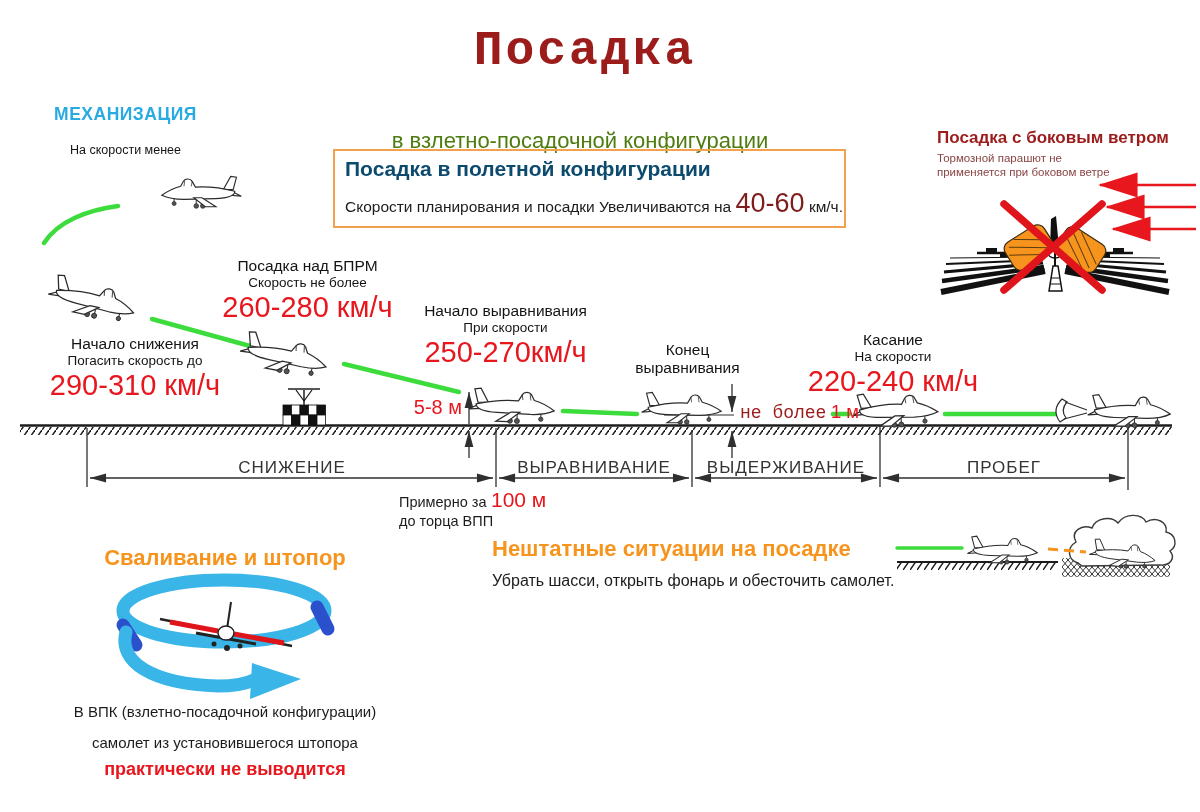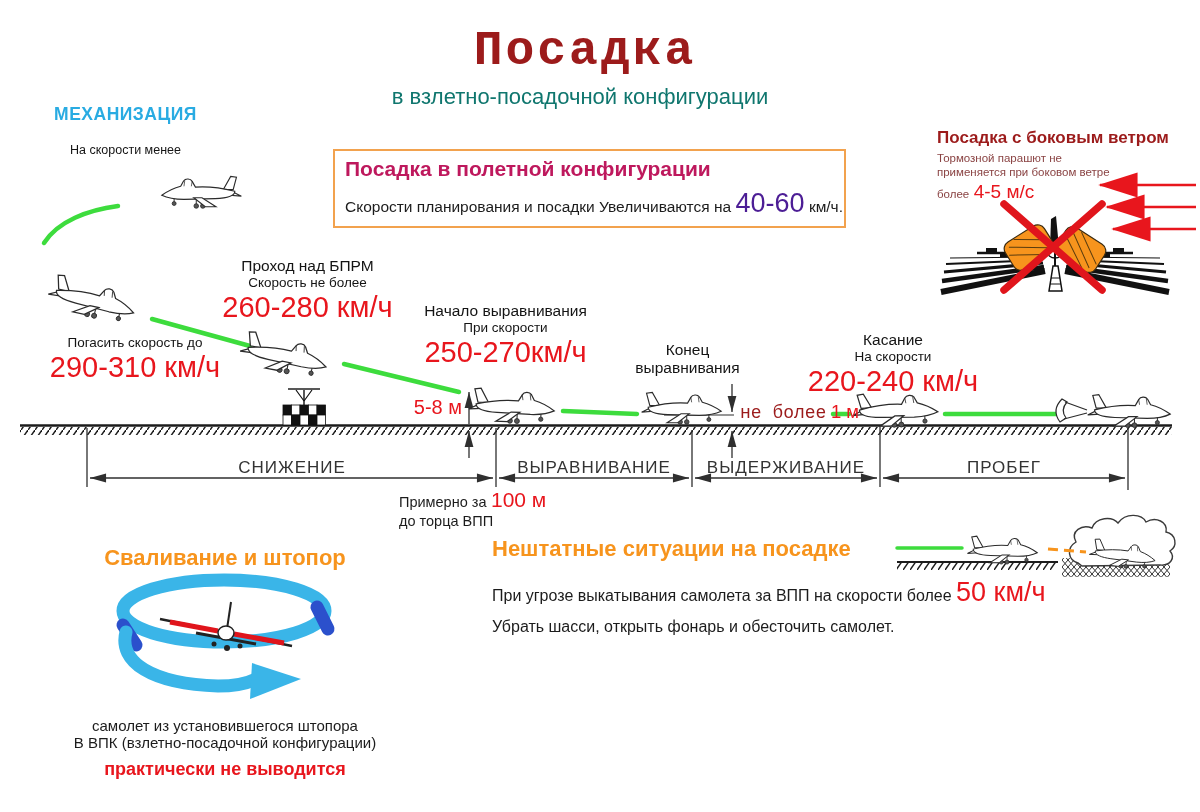--- a/index.html
+++ b/index.html
@@ -6,30 +6,30 @@
   body{width:1200px;height:812px;position:relative;background:#ffffff;overflow:hidden;
        font-family:"Liberation Sans",sans-serif;color:#1c1c1c;}
   .abs{position:absolute;}
   .ctr{text-align:center;}
   .red{color:#e8161d;}
   .dred{color:#9c1b1b;}
   .orange{color:#f7941d;}
   .cyan{color:#29abe2;}
   .b{font-weight:bold;}
   .title{font-size:48px;font-weight:bold;letter-spacing:3px;color:#9c1b1b;}
-  .subtitle{font-size:22px;color:#0f766e;}
+  .subtitle{font-size:22px;color:#4d7c0f;margin-top:44px;}
   .lbl{font-size:15.5px;line-height:18px;color:#141414;}
   .sub{font-size:13.5px;line-height:16px;color:#141414;}
   .val{font-size:29px;line-height:32px;color:#e8161d;white-space:nowrap;}
   .phase{font-size:17px;letter-spacing:1px;color:#333;}
   .smallred{font-size:11.5px;line-height:13.5px;color:#8a4343;}
   .cfgbox{border:2px solid #f2a24e;box-sizing:border-box;padding:6px 10px 8px 10px;}
-  .cfghead{font-size:21px;font-weight:bold;color:#be185d;}
+  .cfghead{font-size:21px;font-weight:bold;color:#0c4a6e;}
   .cfgline{font-size:15.5px;margin-top:7px;white-space:nowrap;}
-  .cfgline .bigv{font-size:27px;color:#4c1d95;}
+  .cfgline .bigv{font-size:27px;color:#7f1d1d;}
   .inline-base span{vertical-align:baseline;}
   svg{position:absolute;left:0;top:0;}
   .nowrap{white-space:nowrap;}
 </style>
 </head>
 <body>
 
 <svg width="1200" height="812" viewBox="0 0 1200 812">
   <defs>
     <pattern id="ph" width="7" height="10" patternUnits="userSpaceOnUse">
@@ -214,33 +214,30 @@
     <span>Скорости планирования и посадки Увеличиваются на</span>
     <span class="bigv">40-60</span>
     <span>км/ч.</span>
   </div>
 </div>
 
 <div class="abs" style="left:937px;top:128px;width:260px;">
   <div class="dred b nowrap" style="font-size:17px;">Посадка с боковым ветром</div>
   <div class="smallred" style="margin-top:4px;">Тормозной парашют не</div>
   <div class="smallred">применяется при боковом ветре</div>
-  <div class="inline-base" style="margin-top:2px;">
-    <span class="smallred">более</span>
-    <span class="red" style="font-size:19px;">4-5 м/с</span>
-  </div>
 </div>
 
 <div class="abs ctr" style="left:15px;top:335px;width:240px;">
+  <div class="lbl">Начало снижения</div>
   <div class="sub">Погасить скорость до</div>
   <div class="val">290-310 км/ч</div>
 </div>
 
 <div class="abs ctr" style="left:200px;top:257px;width:215px;">
-  <div class="lbl">Проход над БПРМ</div>
+  <div class="lbl">Посадка над БПРМ</div>
   <div class="sub">Скорость не более</div>
   <div class="val">260-280 км/ч</div>
 </div>
 
 <div class="abs ctr" style="left:398px;top:302px;width:215px;">
   <div class="lbl">Начало выравнивания</div>
   <div class="sub">При скорости</div>
   <div class="val">250-270км/ч</div>
 </div>
 
@@ -272,25 +269,21 @@
     <span style="font-size:14.5px;">Примерно за</span>
     <span class="red" style="font-size:21px;">100 м</span>
   </div>
   <div style="font-size:14.5px;margin-top:1px;">до торца ВПП</div>
 </div>
 
 <div class="abs ctr" style="left:80px;top:545px;width:290px;">
   <span class="orange b nowrap" style="font-size:22px;">Сваливание и штопор</span>
 </div>
 <div class="abs ctr" style="left:45px;top:703px;width:360px;">
+  <div style="font-size:15px;">В ВПК (взлетно-посадочной конфигурации)</div>
   <div style="font-size:15px;margin-top:14px;">самолет из установившегося штопора</div>
-  <div style="font-size:15px;">В ВПК (взлетно-посадочной конфигурации)</div>
   <div class="red b" style="font-size:18px;margin-top:8px;">практически не выводится</div>
 </div>
 
 <div class="abs" style="left:492px;top:536px;width:560px;">
   <div class="orange b nowrap" style="font-size:22px;">Нештатные ситуации на посадке</div>
-  <div class="inline-base nowrap" style="margin-top:15px;">
-    <span style="font-size:16px;">При угрозе выкатывания самолета за ВПП на скорости более</span>
-    <span class="red" style="font-size:27px;">50 км/ч</span>
-  </div>
   <div style="font-size:16px;margin-top:10px;">Убрать шасси, открыть фонарь и обесточить самолет.</div>
 </div>
 
 </body></html>

